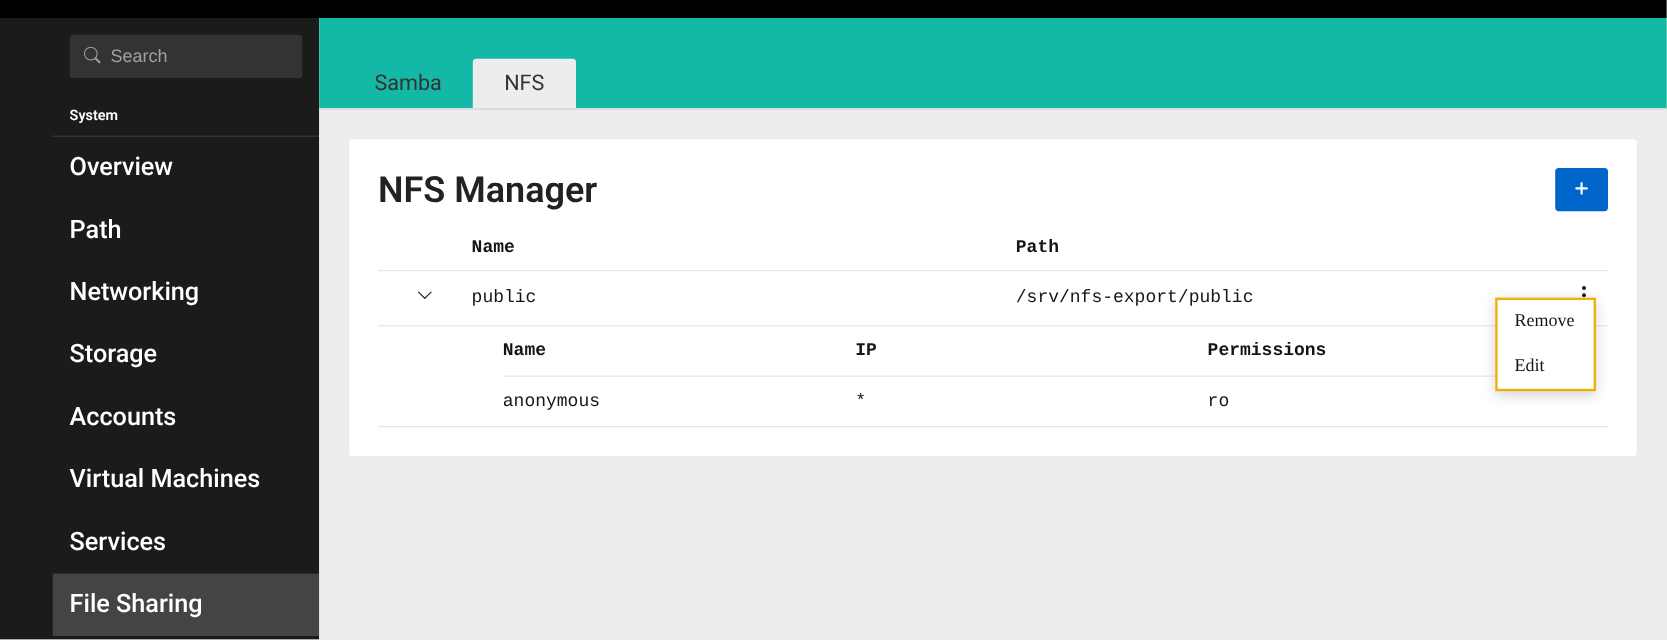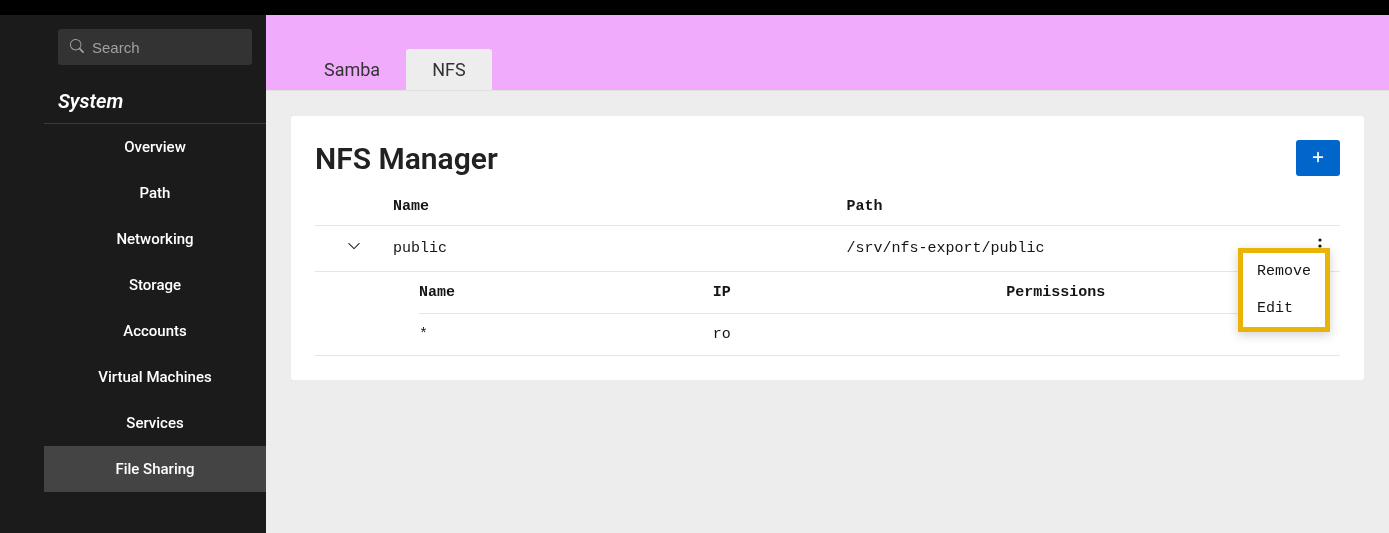--- a/index.html
+++ b/index.html
@@ -49,50 +49,48 @@
     background: transparent;
     border: none;
     outline: none;
     color: #eee;
     font-size: 15px;
     flex: 1;
   }
   .search-box input::placeholder { color: #a0a0a0; }
   .section-heading {
     padding: 10px 14px 10px 14px;
-    font-size: 20px;
+    font-size: 12px;
     font-weight: 600;
     color: #fff;
     border-bottom: 1px solid #3a3a3a;
-    font-style: italic;
   }
   .nav-list { list-style: none; }
   .nav-item {
     padding: 14px 14px;
-    font-size: 15px;
+    font-size: 21px;
     font-weight: 500;
     color: #fff;
     cursor: pointer;
-    text-align: center;
   }
   .nav-item.active {
     background: #444;
   }
   .content {
     flex: 1;
     display: flex;
     flex-direction: column;
     min-width: 0;
     position: relative;
     background: #ededed;
   }
   .tabs {
-    background: #f0abfc;
-    display: flex;
-    padding: 34px 0 0 32px;
+    background: #14b8a6;
+    display: flex;
+    padding: 34px 0 0 20px;
     border-bottom: 1px solid #e0e0e0;
   }
   .tab {
     font-size: 18px;
     padding: 10px 26px;
     color: #333;
     cursor: pointer;
   }
   .tab.active {
     background: #ededed;
@@ -163,25 +161,25 @@
     grid-template-columns: 1fr 1fr 1fr;
     padding: 12px 0;
   }
   .subtable-header { font-weight:600; font-size:15px; border-bottom: 1px solid #e6e6e6; }
   .subtable-row { font-size: 15px; }
   .context-menu {
     position: absolute;
     top: 132px;
     right: 34px;
     background: #fff;
-    border: 5px solid #eab308;
+    border: 2px solid #eab308;
     box-shadow: 0 3px 10px rgba(0,0,0,0.18);
     min-width: 84px;
     z-index: 50;
-    font-family: Liberation Mono, monospace;
+    font-family: Liberation Serif, serif;
   }
   .context-menu-item {
     padding: 10px 14px;
     font-size: 15px;
     cursor: pointer;
   }
 </style>
 </head>
 <body>
 
@@ -263,20 +261,21 @@
           </div>
         </div>
 
         <div class="subtable-wrap">
           <div class="subtable-header">
             <div>Name</div>
             <div>IP</div>
             <div>Permissions</div>
           </div>
           <div class="subtable-row">
+            <div>anonymous</div>
             <div>*</div>
             <div>ro</div>
           </div>
         </div>
       </div>
 
       <div class="context-menu">
         <div class="context-menu-item">Remove</div>
         <div class="context-menu-item">Edit</div>
       </div>

